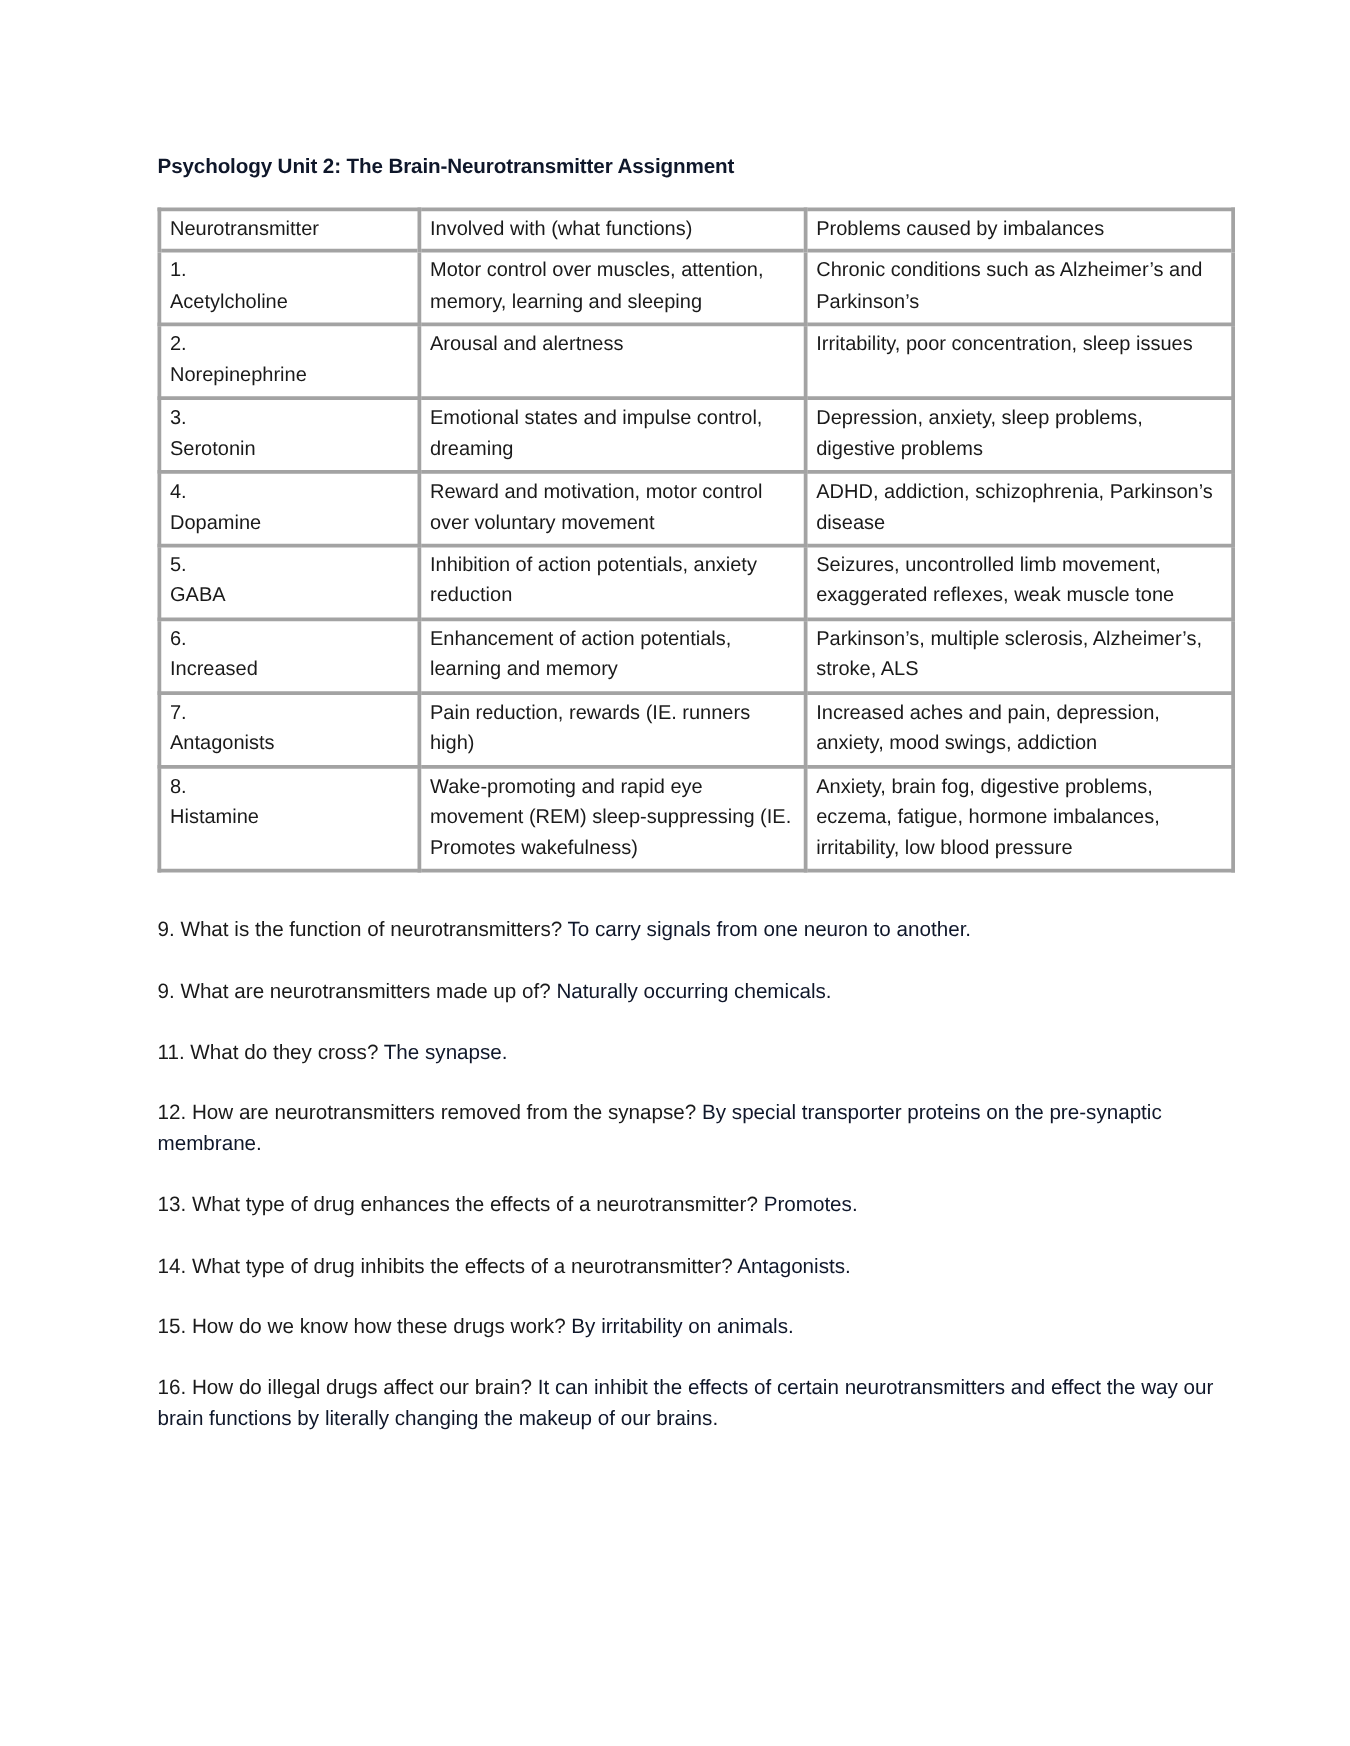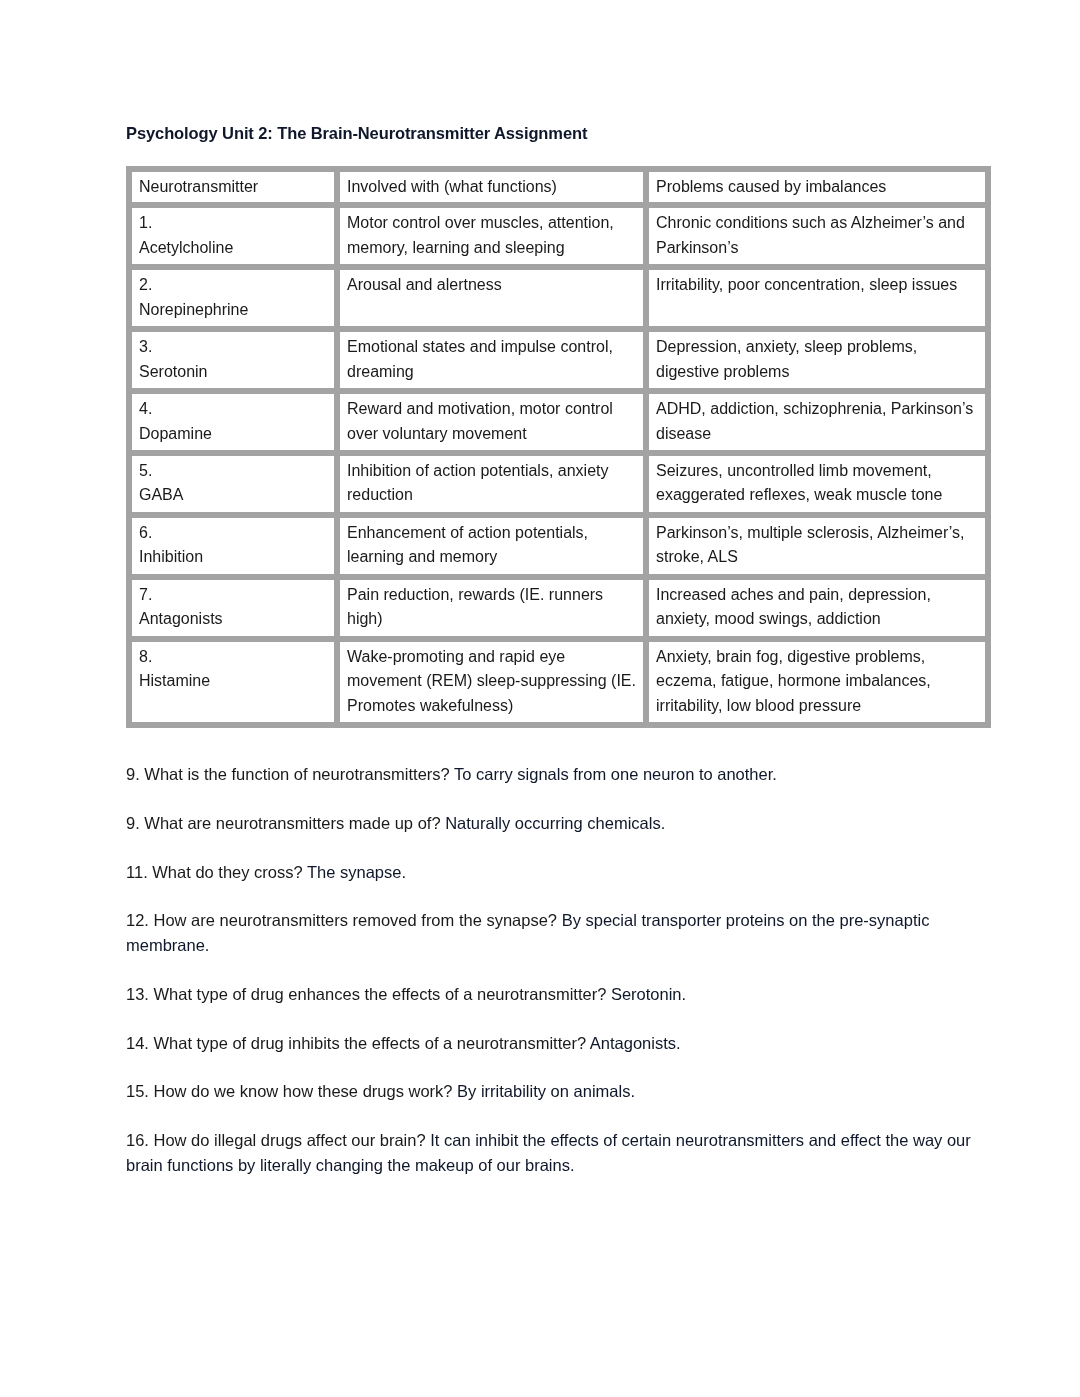--- a/index.html
+++ b/index.html
@@ -46,21 +46,21 @@
     width: 859px;
     table-layout: fixed;
     margin: 0;
   }
   table.nt-table col.c1 { width: 208px; }
   table.nt-table col.c2 { width: 309px; }
   table.nt-table col.c3 { width: 342px; }
 
   table.nt-table td,
   table.nt-table th {
-    border: 6px solid #a3a3a3;
+    border: 3px solid #a3a3a3;
     vertical-align: top;
     padding: 3px 7px 4px 7px;
     font-size: 16px;
     line-height: 1.53;
     font-weight: normal;
     text-align: left;
     color: #1a1a1a;
   }
 
   table.nt-table thead th {
@@ -147,21 +147,21 @@
             <span class="cell-line">5.</span>
             <span class="cell-line">GABA</span>
           </td>
           <td>Inhibition of action potentials, anxiety reduction</td>
           <td>Seizures, uncontrolled limb movement, exaggerated reflexes, weak muscle tone</td>
         </tr>
 
         <tr>
           <td>
             <span class="cell-line">6.</span>
-            <span class="cell-line">Inhibition</span>
+            <span class="cell-line">Increased</span>
           </td>
           <td>Enhancement of action potentials, learning and memory</td>
           <td>Parkinson’s, multiple sclerosis, Alzheimer’s, stroke, ALS</td>
         </tr>
 
         <tr>
           <td>
             <span class="cell-line">7.</span>
             <span class="cell-line">Antagonists</span>
           </td>
@@ -193,21 +193,21 @@
 
       <p class="qa-item">
         <span class="q-text">11. What do they cross? </span><span class="a-text">The synapse.</span>
       </p>
 
       <p class="qa-item">
         <span class="q-text">12. How are neurotransmitters removed from the synapse? </span><span class="a-text">By special transporter proteins on the pre-synaptic membrane.</span>
       </p>
 
       <p class="qa-item">
-        <span class="q-text">13. What type of drug enhances the effects of a neurotransmitter? </span><span class="a-text">Serotonin.</span>
+        <span class="q-text">13. What type of drug enhances the effects of a neurotransmitter? </span><span class="a-text">Promotes.</span>
       </p>
 
       <p class="qa-item">
         <span class="q-text">14. What type of drug inhibits the effects of a neurotransmitter? </span><span class="a-text">Antagonists.</span>
       </p>
 
       <p class="qa-item">
         <span class="q-text">15. How do we know how these drugs work? </span><span class="a-text">By irritability on animals.</span>
       </p>
 

